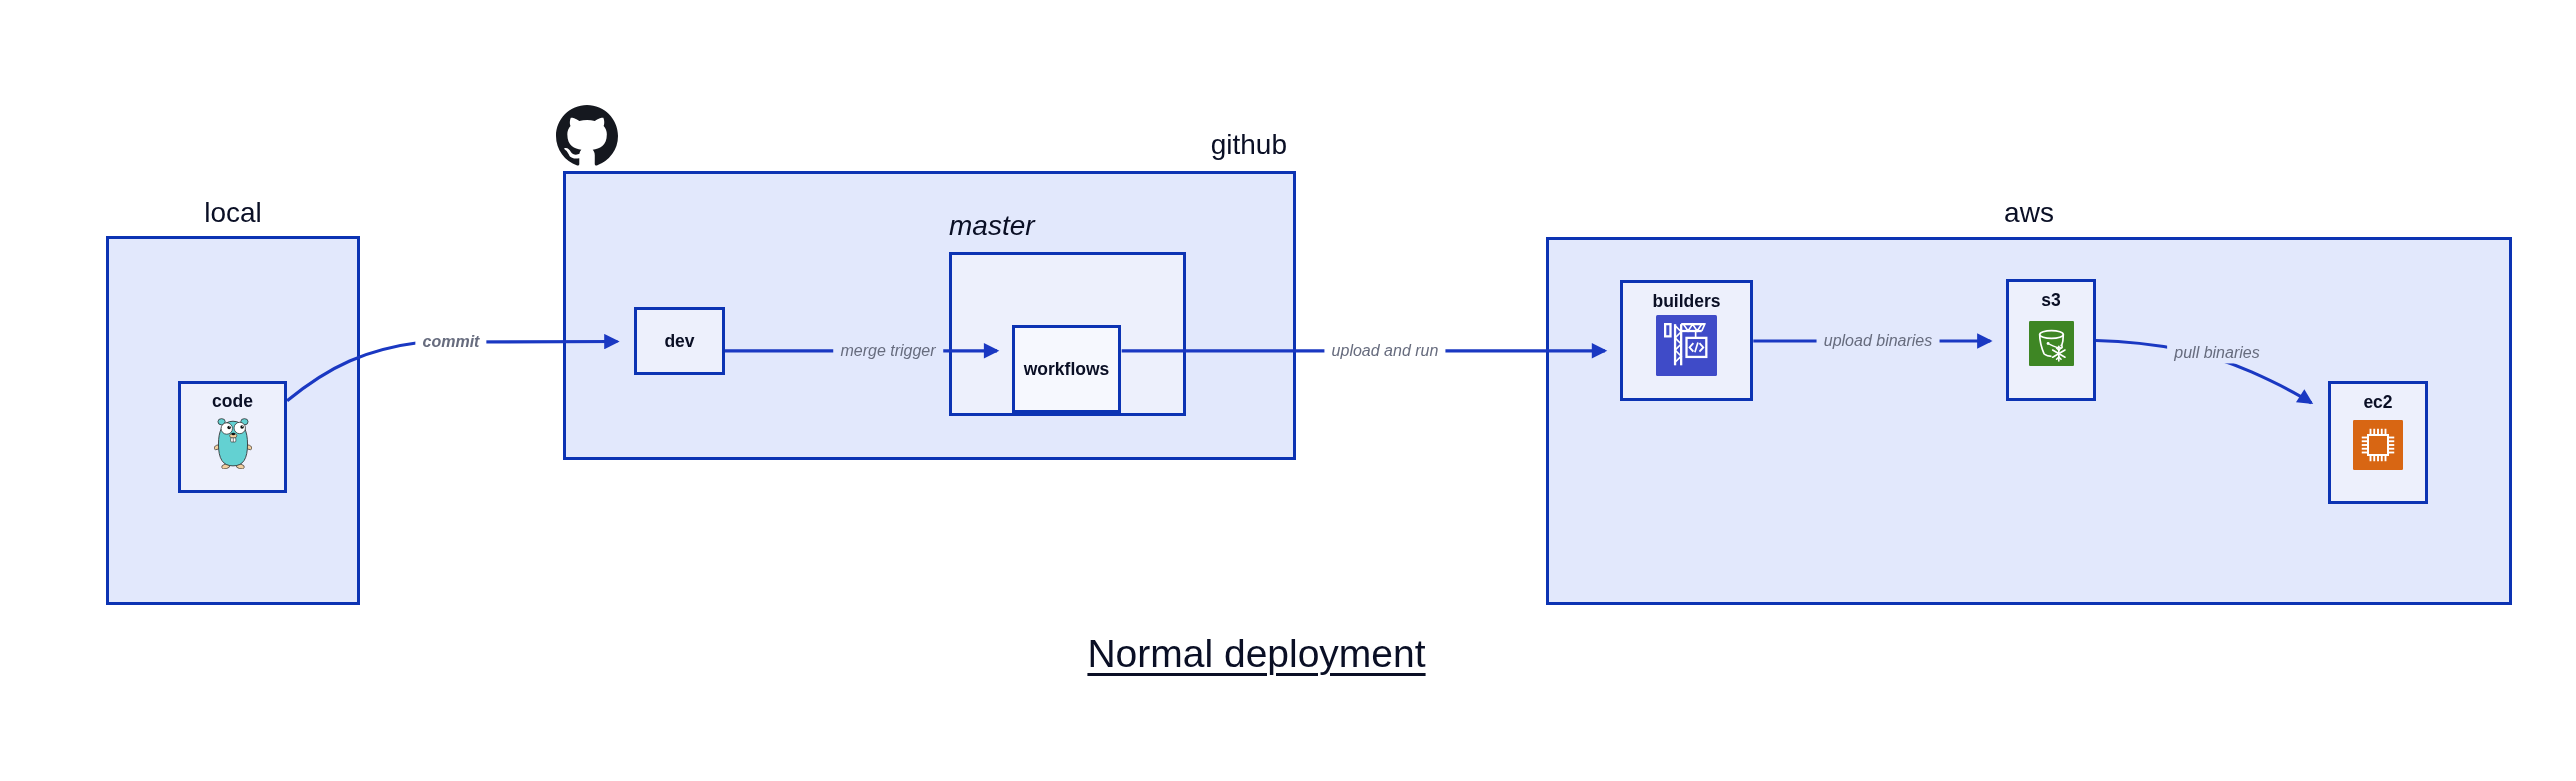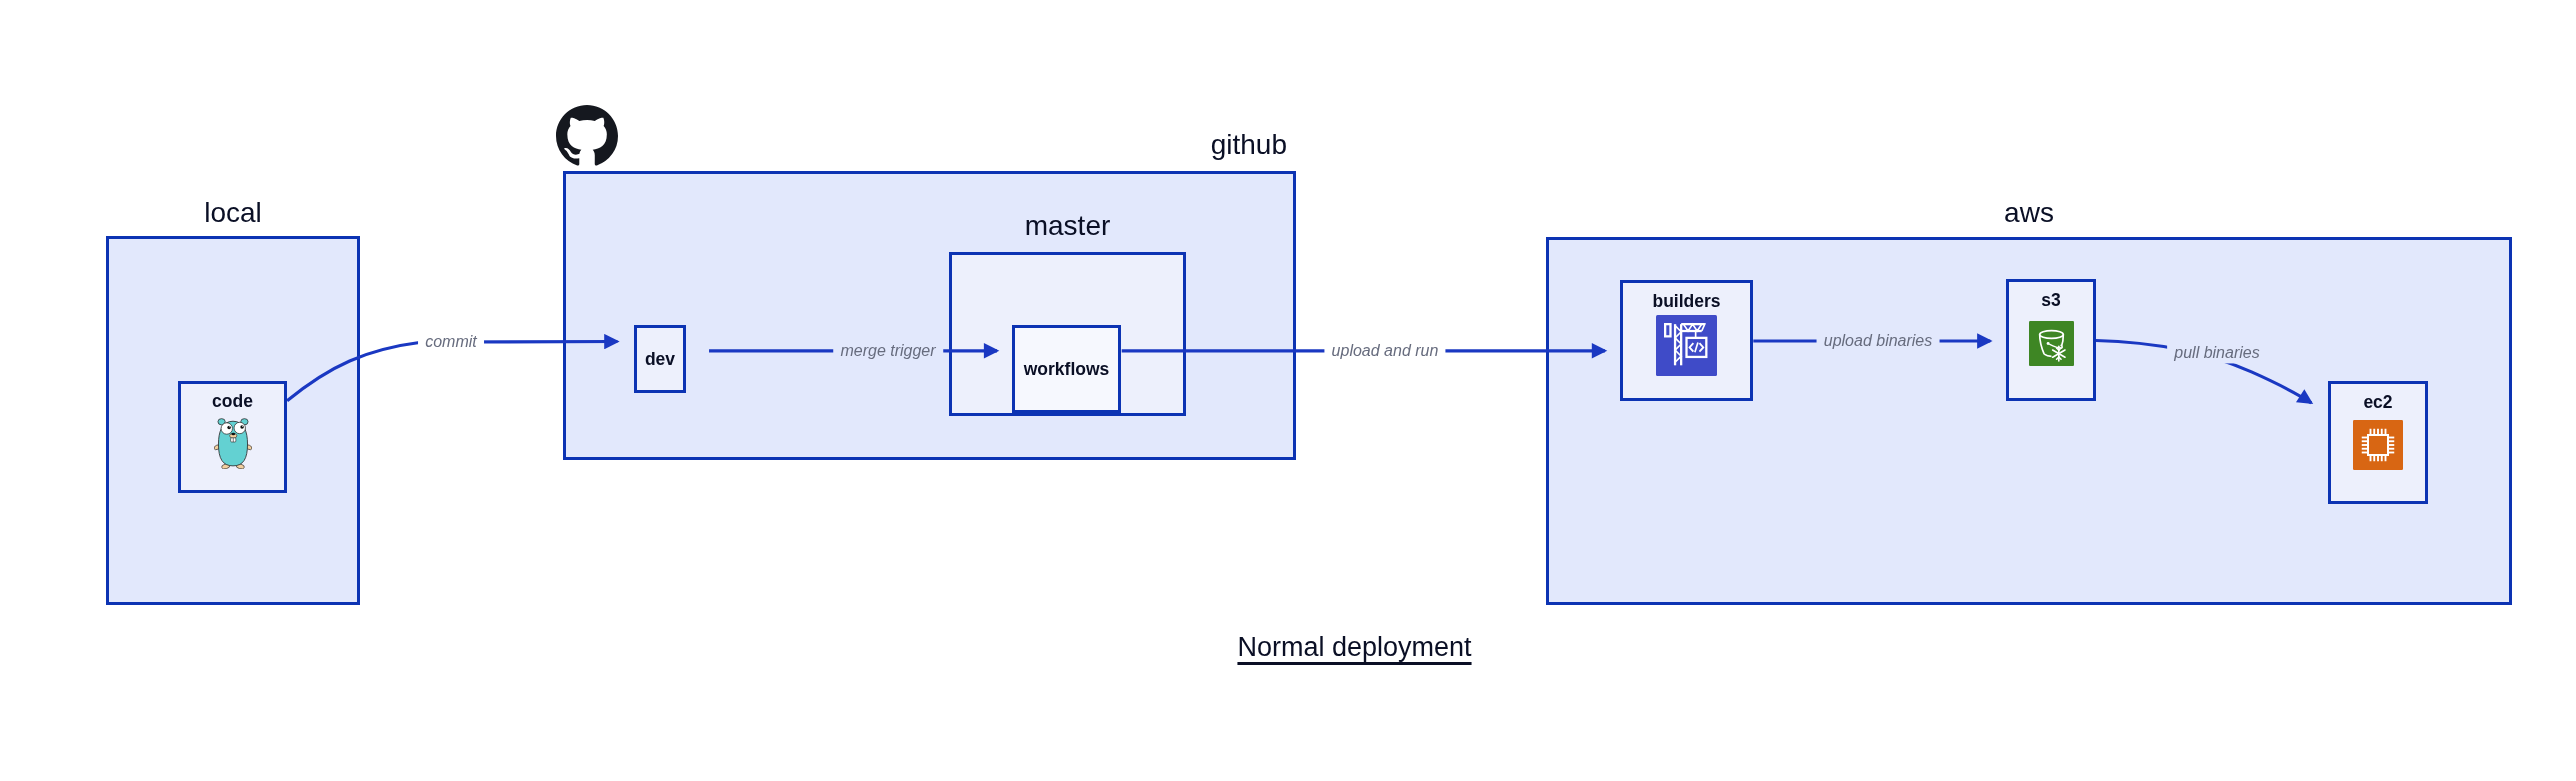--- a/index.html
+++ b/index.html
@@ -29,40 +29,40 @@
 
   .edge-label{position:absolute;z-index:4;transform:translate(-50%,-50%);
               font-size:16px;font-style:italic;color:var(--edge-label);
               padding:1px 7.2px;white-space:nowrap;line-height:1.2;}
   .bg-white{background:#ffffff;}
   .bg-container{background:var(--container-fill);}
 
   .gh-logo{position:absolute;z-index:4;}
   .gh-logo path{fill:var(--github-logo);}
 
-  .diagram-title{position:absolute;left:1097px;top:632px;width:515px;z-index:4;
-                 text-align:center;font-size:27px;color:var(--label);
+  .diagram-title{position:absolute;left:999px;top:632px;width:515px;z-index:4;
+                 text-align:center;font-size:39px;color:var(--label);
                  text-decoration:underline;text-decoration-thickness:3.1px;text-underline-offset:6.2px;}
 
   .cb-bg{fill:var(--codebuild-icon-bg);} .s3-bg{fill:var(--s3-icon-bg);} .ec2-bg{fill:var(--ec2-icon-bg);}
   .wline{stroke:#ffffff;fill:none;}
 </style>
 </head>
 <body>
 
 <div class="canvas">
 
   <div class="container" style="left:106px;top:236px;width:254px;height:369px;"></div>
   <div class="container-label" style="left:106px;top:197px;width:254px;text-align:center;">local</div>
 
   <div class="container" style="left:563px;top:171px;width:733px;height:289px;"></div>
   <div class="container-label" style="left:1081px;top:129px;width:206px;text-align:right;">github</div>
 
   <div class="container" style="left:949px;top:252px;width:237px;height:164px;background:var(--node-fill);"></div>
-  <div class="container-label" style="left:949px;top:210px;width:237px;text-align:center;">master</div>
+  <div class="container-label" style="left:949px;top:210px;width:237px;text-align:left;font-style:italic;">master</div>
 
   <div class="container" style="left:1546px;top:237px;width:966px;height:368px;"></div>
   <div class="container-label" style="left:1546px;top:197px;width:966px;text-align:center;">aws</div>
 
   <svg class="gh-logo" style="left:556px;top:105px;" width="62" height="62" viewBox="0 0 16 16">
     <path fill-rule="evenodd" d="M8 0C3.58 0 0 3.58 0 8c0 3.54 2.29 6.53 5.47 7.59.4.07.55-.17.55-.38 0-.19-.01-.82-.01-1.49-2.01.37-2.53-.49-2.69-.94-.09-.23-.48-.94-.82-1.13-.28-.15-.68-.52-.01-.53.63-.01 1.08.58 1.23.82.72 1.21 1.87.87 2.33.66.07-.52.28-.87.51-1.07-1.78-.2-3.64-.89-3.64-3.95 0-.87.31-1.59.82-2.15-.08-.2-.36-1.02.08-2.12 0 0 .67-.21 2.2.82.64-.18 1.32-.27 2-.27s1.36.09 2 .27c1.53-1.04 2.2-.82 2.2-.82.44 1.1.16 1.92.08 2.12.51.56.82 1.27.82 2.15 0 3.07-1.87 3.75-3.65 3.95.29.25.54.73.54 1.48 0 1.07-.01 1.93-.01 2.2 0 .21.15.46.55.38A8.012 8.012 0 0 0 16 8c0-4.42-3.58-8-8-8z"></path>
   </svg>
 
   <svg class="edge-svg" width="2604" height="781" viewBox="0 0 5054 1516">
     <defs>
@@ -93,21 +93,21 @@
       <circle cx="53.5" cy="23" r="3.4" fill="#111111"></circle>
       <circle cx="29.6" cy="22.8" r="1" fill="#ffffff"></circle>
       <circle cx="54.6" cy="21.8" r="1" fill="#ffffff"></circle>
       <ellipse cx="36.5" cy="40" rx="7" ry="4.6" fill="#F2CF9F" stroke="#2a2a2a" stroke-width="1.2"></ellipse>
       <ellipse cx="36.5" cy="36.6" rx="3.6" ry="2.6" fill="#111111"></ellipse>
       <rect x="31.5" y="44" width="10" height="8" rx="2" fill="#ffffff" stroke="#2a2a2a" stroke-width="1.2"></rect>
       <line x1="36.5" y1="44" x2="36.5" y2="52" stroke="#2a2a2a" stroke-width="1.2"></line>
     </svg>
   </div>
 
-  <div class="node center" style="left:634px;top:307px;width:52px;height:68px;margin-top:18px;">
+  <div class="node center" style="left:634px;top:307px;width:91px;height:68px;">
     <div class="node-label">dev</div>
   </div>
 
   <div class="node center inner" style="left:1012px;top:325px;width:109px;height:88px;">
     <div class="node-label">workflows</div>
   </div>
 
   <div class="node padded" style="left:1620px;top:280px;width:133px;height:121px;padding-top:8.2px;">
     <div class="node-label">builders</div>
     <svg width="61" height="61" viewBox="0 0 80 80" style="margin-top:3.1px;">
@@ -172,21 +172,21 @@
         <line x1="14" y1="52" x2="24" y2="52"></line>
         <line x1="56" y1="28" x2="66" y2="28"></line>
           <line x1="56" y1="34" x2="66" y2="34"></line>
         <line x1="56" y1="40" x2="66" y2="40"></line>
           <line x1="56" y1="46" x2="66" y2="46"></line>
         <line x1="56" y1="52" x2="66" y2="52"></line>
       </g>
     </svg>
   </div>
 
-  <div class="edge-label bg-white" style="left:451px;top:342px;">commit</div>
+  <div class="edge-label bg-white" style="left:451px;top:342px;font-weight:bold;">commit</div>
   <div class="edge-label bg-container" style="left:888px;top:351px;">merge trigger</div>
   <div class="edge-label bg-white" style="left:1385px;top:351px;">upload and run</div>
   <div class="edge-label bg-container" style="left:1878px;top:341px;">upload binaries</div>
   <div class="edge-label bg-container" style="left:2217px;top:353px;">pull binaries</div>
 
   <div class="diagram-title">Normal deployment</div>
 
 </div>
 
 

